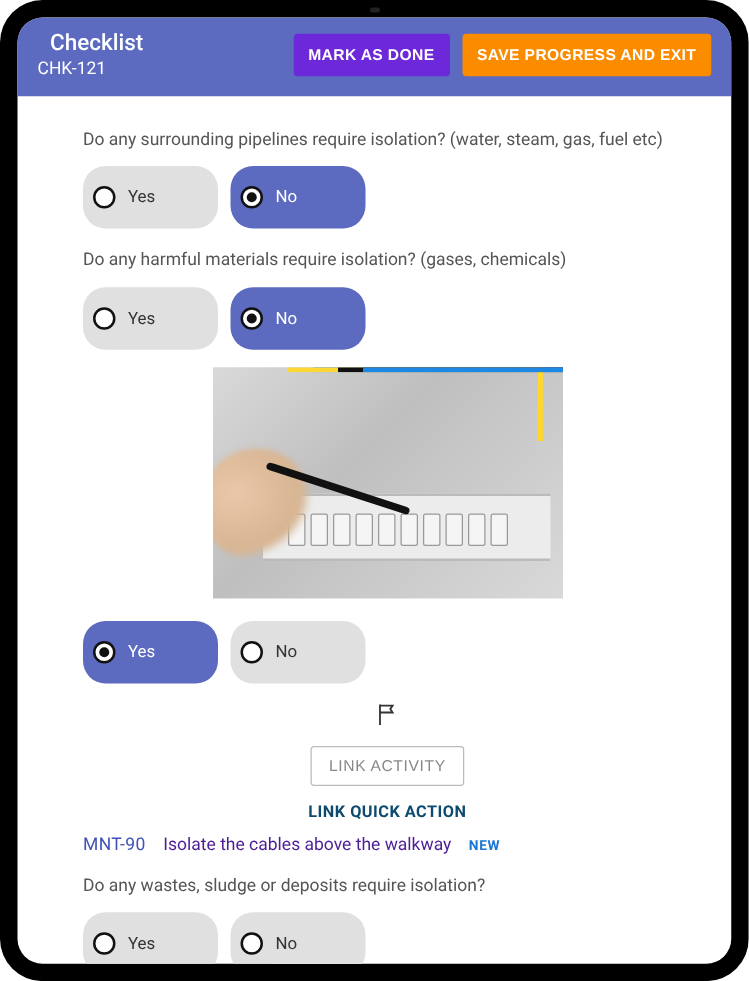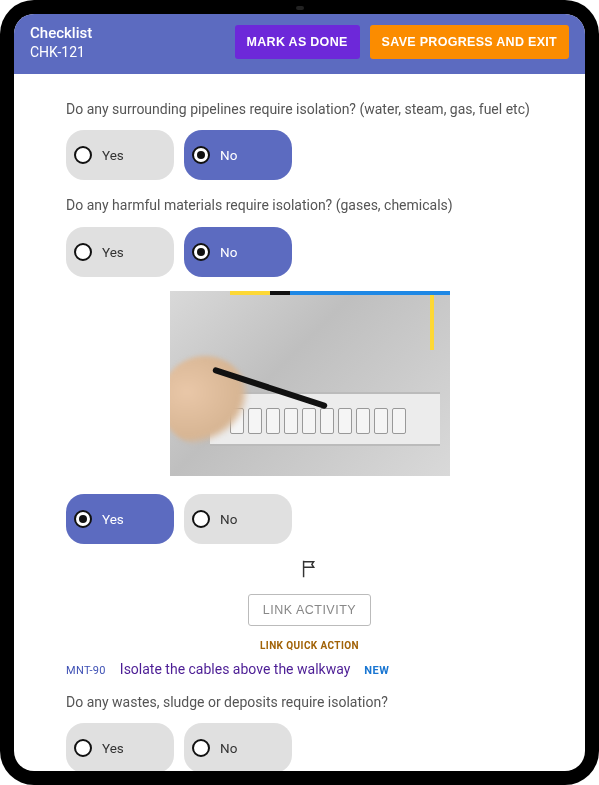--- a/index.html
+++ b/index.html
@@ -45,22 +45,23 @@
     padding: 10px 16px 14px 16px;
     display: flex;
     align-items: center;
     justify-content: space-between;
   }
   .header-left {
     display: flex;
     flex-direction: column;
   }
   .header-title {
-    font-size: 15px;
+    font-size: 18px;
     font-weight: 500;
+    margin-left: 10px;
   }
   .header-sub {
     font-size: 14px;
     font-weight: 400;
     margin-top: 2px;
   }
   .header-actions {
     display: flex;
     gap: 10px;
   }
@@ -175,37 +176,37 @@
     border: 1px solid #bbb;
     background: #fff;
     color: #888;
     padding: 8px 14px;
     font-size: 12.5px;
     letter-spacing: 0.5px;
     border-radius: 3px;
     cursor: pointer;
   }
   .link-quick {
-    font-size: 10px;
+    font-size: 13px;
     font-weight: 700;
     letter-spacing: 0.4px;
-    color: #a16207;
+    color: #0c4a6e;
     cursor: pointer;
   }
 
   .linked-row {
     display: flex;
     align-items: baseline;
     gap: 14px;
     font-size: 14px;
     margin-bottom: 14px;
   }
   .linked-id {
     color: #3F51B5;
-    font-size: 11px;
+    font-size: 14px;
     letter-spacing: 0.3px;
   }
   .linked-text {
     color: #4c1d95;
   }
   .new-badge {
     color: #1976D2;
     font-size: 11px;
     font-weight: 700;
     letter-spacing: 0.5px;

